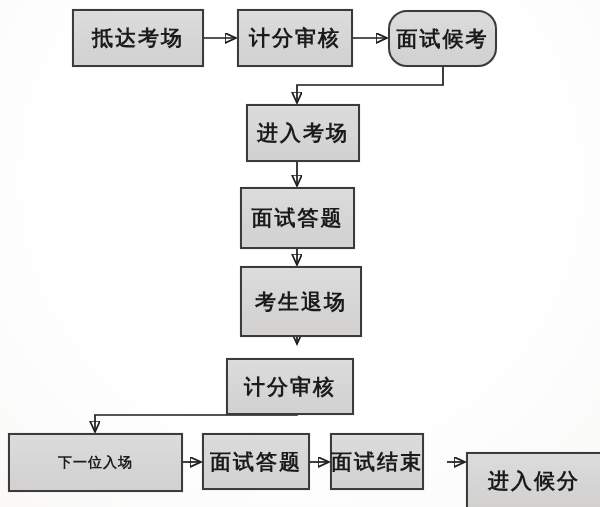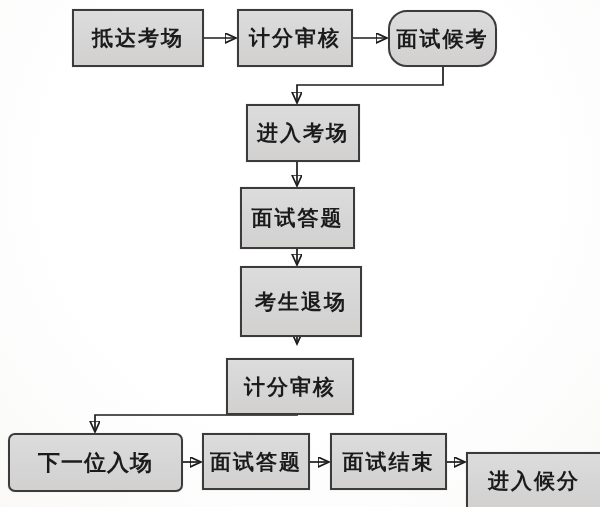--- a/index.html
+++ b/index.html
@@ -33,23 +33,23 @@
   
   #n1  { left: 72px;  top: 9px;   width: 132px; height: 58px; }
   #n2  { left: 237px; top: 9px;   width: 116px; height: 58px; }
   #n3  { left: 388px; top: 10px;  width: 109px; height: 57px; border-radius: 19px; }
   #n4  { left: 240px; top: 104px; width: 114px; height: 58px; margin-left: 6px; }
   #n5  { left: 240px; top: 187px; width: 115px; height: 62px; }
   #n6  { left: 240px; top: 266px; width: 122px; height: 71px; }
   #n7  { left: 226px; top: 358px; width: 128px; height: 57px; }
   #n8  { left: 8px;   top: 433px; width: 175px; height: 59px; }
   #n9  { left: 202px; top: 433px; width: 108px; height: 57px; }
-  #n10 { left: 330px; top: 433px; width: 117px; height: 57px; }
+  #n10 { left: 330px; top: 433px; width: 94px; height: 57px; }
   #n11 { left: 466px; top: 452px; width: 136px; height: 57px; }
-  #n8 { font-size: 22px; letter-spacing: 1px; border-radius: 7px; }
+  #n8 { font-size: 14px; letter-spacing: 1px; }
   svg.wires {
     position: absolute;
     left: 0; top: 0;
     width: 600px; height: 507px;
     pointer-events: none;
   }
   svg.wires path, svg.wires polyline {
     fill: none;
     stroke: #1c1c1c;
     stroke-width: 1.7;

